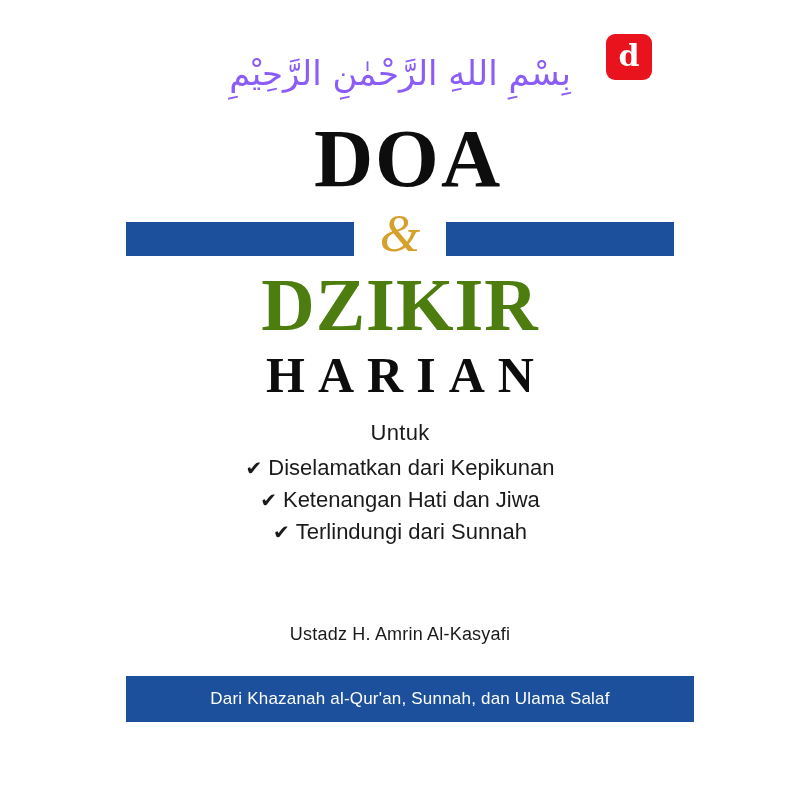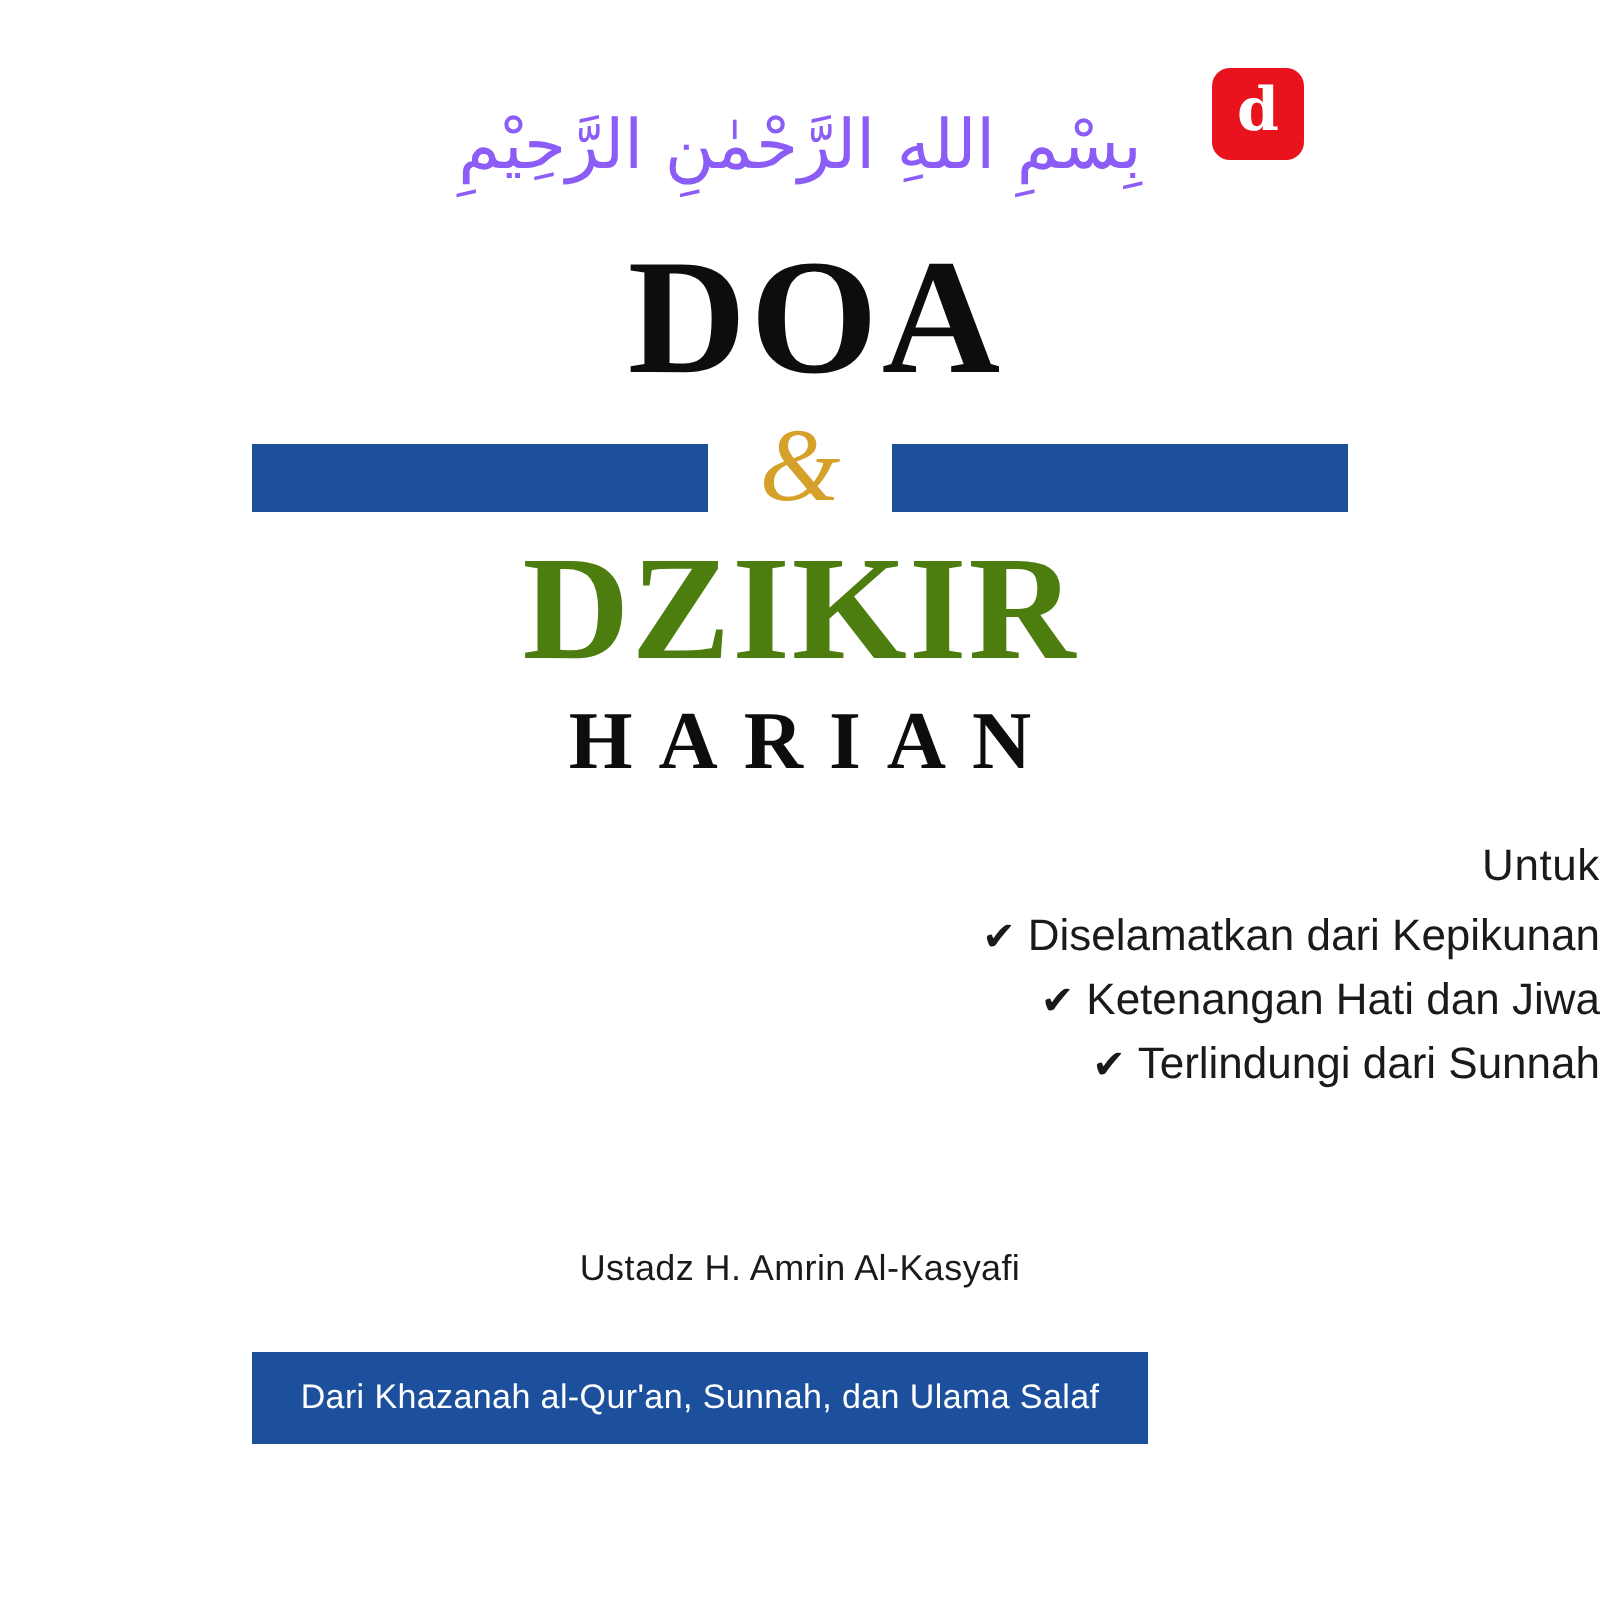--- a/index.html
+++ b/index.html
@@ -126,34 +126,34 @@
   }
 
   .title-harian {
     position: absolute;
     top: 350px;
     left: 0;
     right: 0;
     text-align: center;
     font-family: "Liberation Serif", serif;
     font-weight: bold;
-    font-size: 41px;
+    font-size: 50px;
     letter-spacing: 13px;
     text-indent: 13px;
     color: #0d0d0d;
     line-height: 1;
   }
 
   
   .benefits {
     position: absolute;
     top: 420px;
     left: 0;
     right: 0;
-    text-align: right;
+    text-align: center;
     color: #1a1a1a;
   }
   .benefits-heading {
     font-size: 22px;
     margin-bottom: 6px;
     letter-spacing: 0.3px;
   }
   .benefit-item {
     font-size: 22px;
     line-height: 1.45;
@@ -176,21 +176,21 @@
     font-size: 18px;
     color: #1a1a1a;
     letter-spacing: 0.2px;
   }
 
   
   .band {
     position: absolute;
     left: 126px;
     top: 676px;
-    width: 448px;
+    width: 568px;
     height: 46px;
     background: #1c4f9c;
     display: flex;
     align-items: center;
     justify-content: center;
   }
   .band-text {
     color: #ffffff;
     font-size: 17px;
     letter-spacing: 0.2px;

